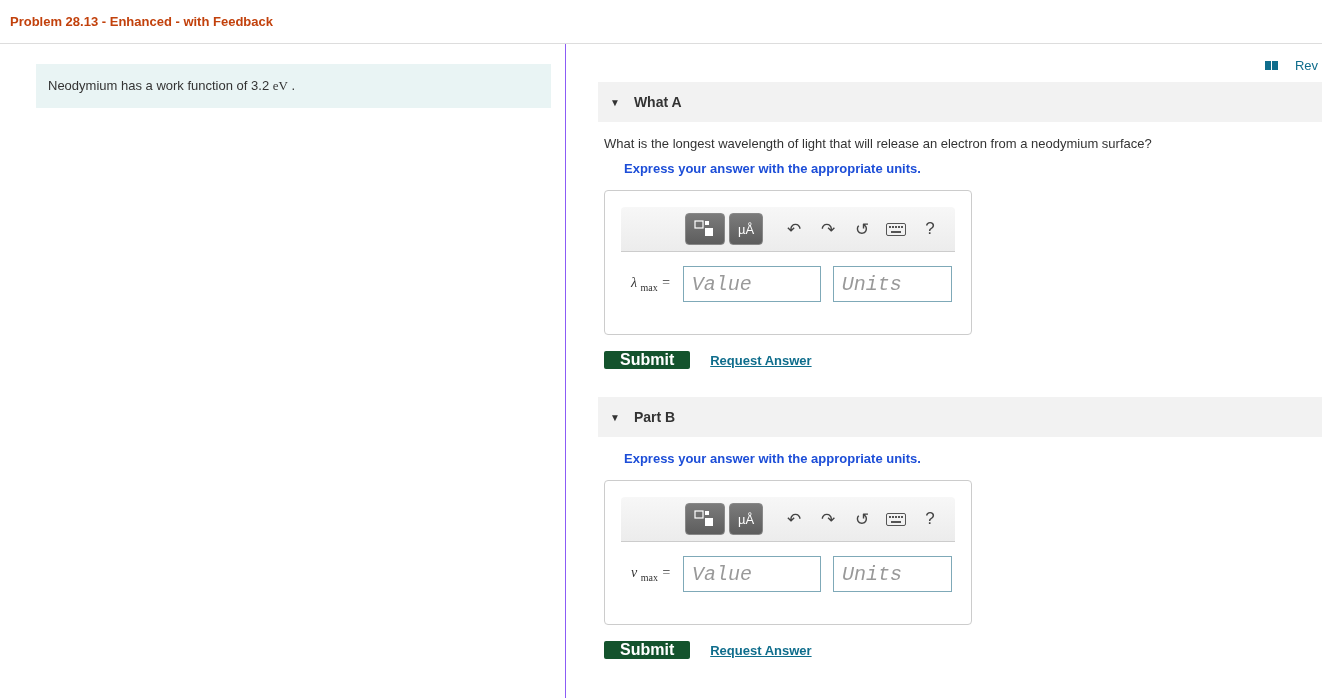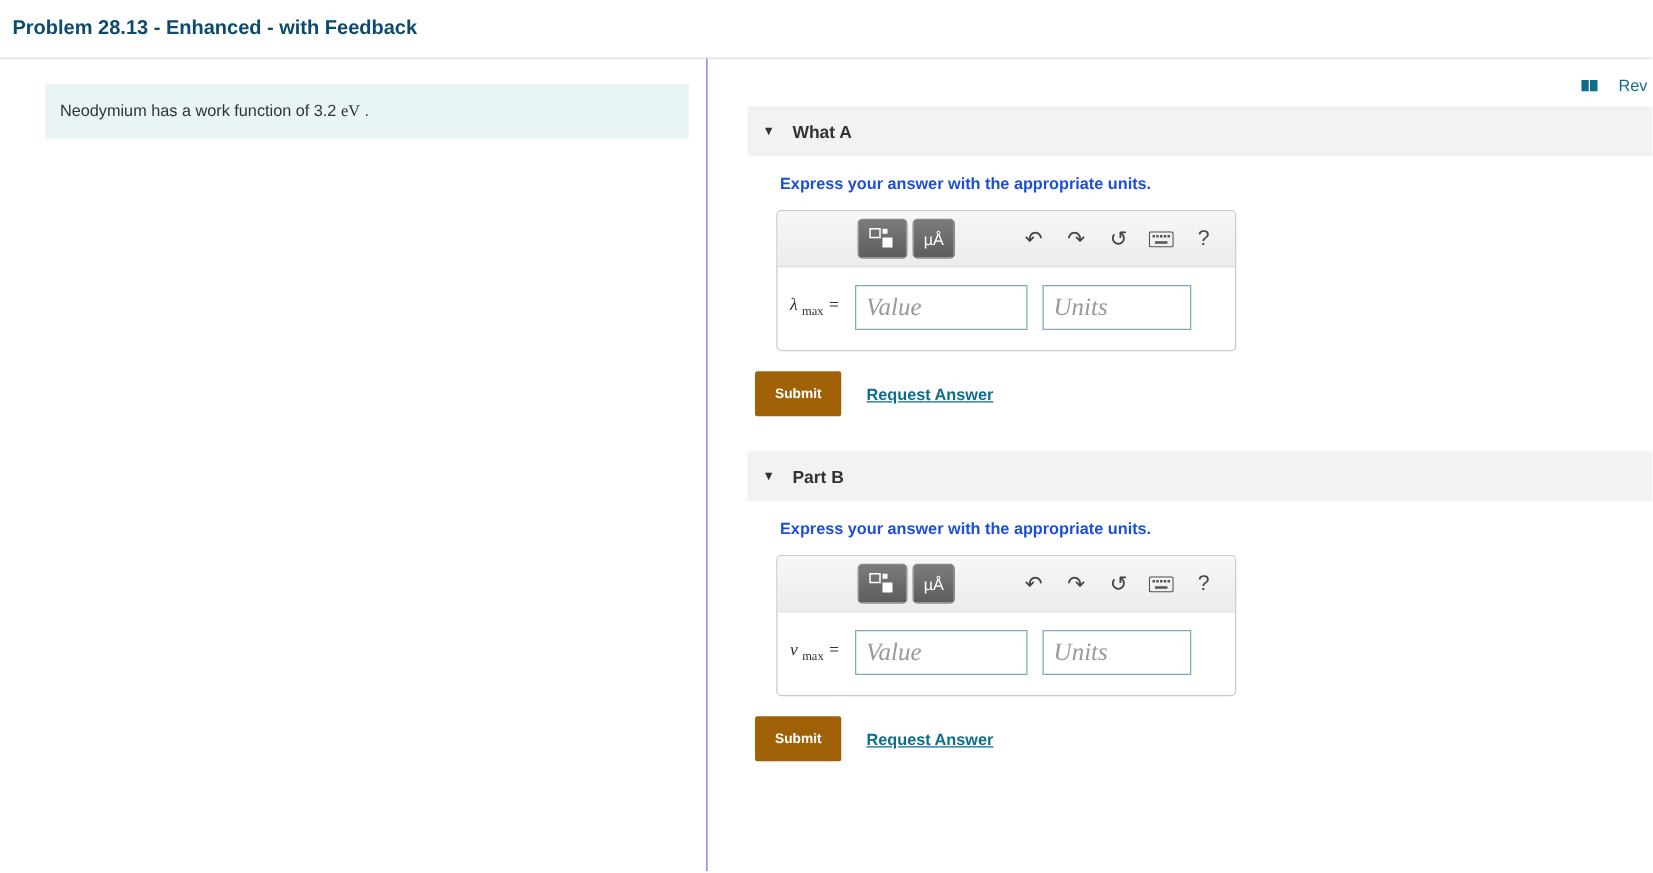--- a/index.html
+++ b/index.html
@@ -4,23 +4,23 @@
 <style>
   * { box-sizing: border-box; margin: 0; padding: 0; }
   body {
     font-family: Arial, Helvetica, sans-serif;
     font-size: 13px;
     color: #333;
     background: #fff;
     width: 1322px;
   }
   .page-title {
-    font-size: 16px;
-    font-weight: bold;
-    color: #0c4a6e;
+    font-size: 13px;
+    font-weight: bold;
+    color: #c2410c;
     padding: 14px 10px 14px 10px;
   }
   .hr-top { border: none; border-top: 1px solid #ddd; margin: 0; }
   .layout { display: flex; }
   .left-col {
     width: 566px;
     border-right: 1px solid #8b5cf6;
     padding: 20px 14px 20px 36px;
     min-height: 650px;
   }
@@ -69,22 +69,21 @@
     color: #333;
   }
   .part-body { padding: 14px 4px 10px 6px; }
   .question-text { font-size: 13px; color: #333; margin-bottom: 10px; }
   .instruction-text { font-size: 13px; font-weight: bold; color: #1d4ed8; margin-bottom: 14px; padding-left: 20px; }
 
   .answer-box {
     border: 1px solid #ccc;
     border-radius: 4px;
     width: 368px;
-    padding: 0;
-    margin-left: 17px;
+    padding: 16px;
   }
   .toolbar {
     background: linear-gradient(#f7f7f7,#ececec);
     border-bottom: 1px solid #ccc;
     border-radius: 4px 4px 0 0;
     padding: 6px 8px;
     display: flex;
     align-items: center;
     justify-content: flex-end;
     gap: 0;
@@ -118,37 +117,37 @@
     font-style: italic;
     font-size: 14px;
     color: #333;
     white-space: nowrap;
   }
   .var-label sub { font-size: 10px; font-style: normal; }
   .txt-input {
     height: 36px;
     border: 1px solid #7fa9b8;
     padding: 4px 8px;
-    font-family: Liberation Serif, serif;
+    font-family: Liberation Mono, monospace;
     font-style: italic;
     font-size: 20px;
     color: #888;
     outline: none;
   }
   .txt-input.value-in { width: 138px; }
   .txt-input.units-in { width: 119px; }
   .txt-input::placeholder { color: #999; font-style: italic; }
 
   .submit-row { margin-top: 16px; display: flex; align-items: center; gap: 20px; }
   .submit-btn {
-    background: #a16207;
+    background: #14532d;
     color: #fff;
     border: none;
-    padding: 12px 16px;
-    font-size: 11px;
+    padding: 0 16px;
+    font-size: 16px;
     font-weight: bold;
     border-radius: 2px;
     cursor: pointer;
   }
   .req-link {
     color: #0f6d8c;
     font-size: 13px;
     font-weight: bold;
     text-decoration: underline;
     cursor: pointer;
@@ -180,20 +179,21 @@
         <span>Rev</span>
       </a>
     </div>
 
     <div class="part-block">
       <div class="part-header">
         <span class="tri">▼</span>
         <span class="part-label">What A</span>
       </div>
       <div class="part-body">
+        <div class="question-text">What is the longest wavelength of light that will release an electron from a neodymium surface?</div>
         <div class="instruction-text">Express your answer with the appropriate units.</div>
 
         <div class="answer-box">
           <div class="toolbar">
             <div class="toolbar-left">
               <div class="tb-btn" title="Templates">
                 <svg width="22" height="18" viewBox="0 0 22 18">
                     <rect x="1" y="1" width="8" height="7" fill="none" stroke="#fff" stroke-width="1.2"></rect>
                     <rect x="11" y="1" width="4" height="4" fill="#fff"></rect>
                     <rect x="11" y="8" width="8" height="8" fill="#fff"></rect>

